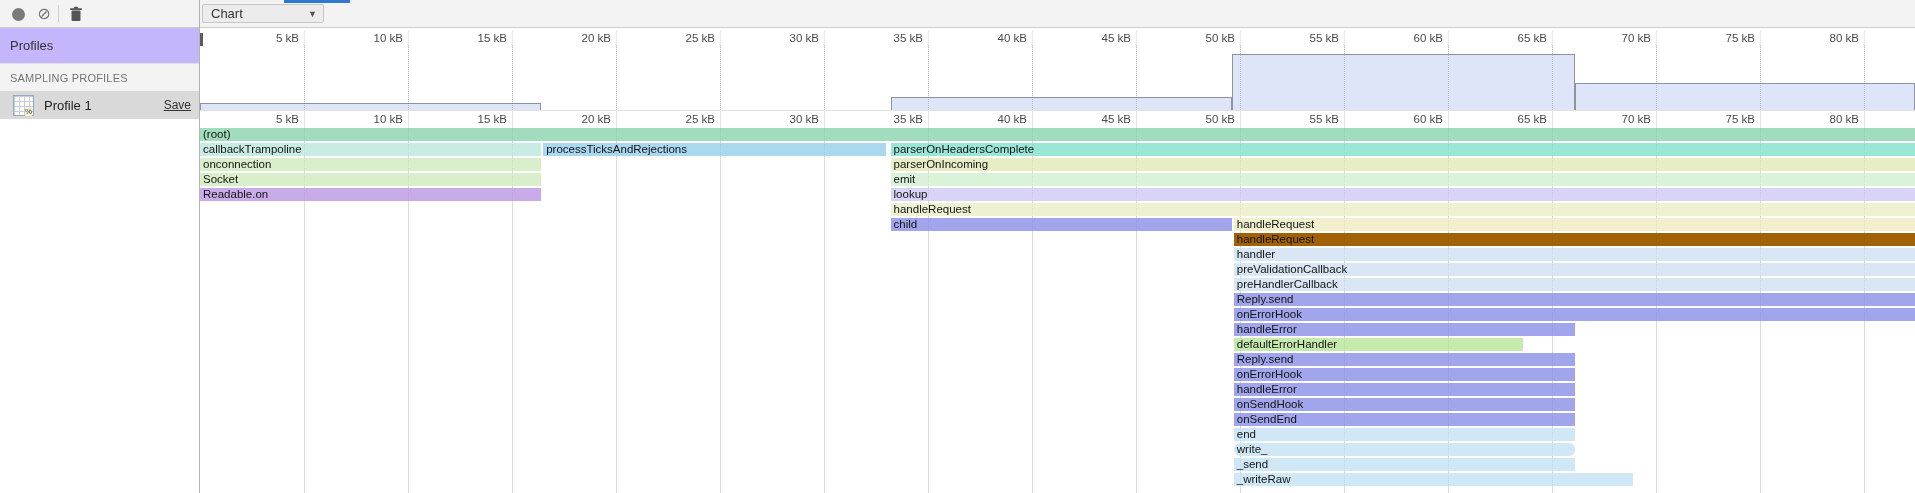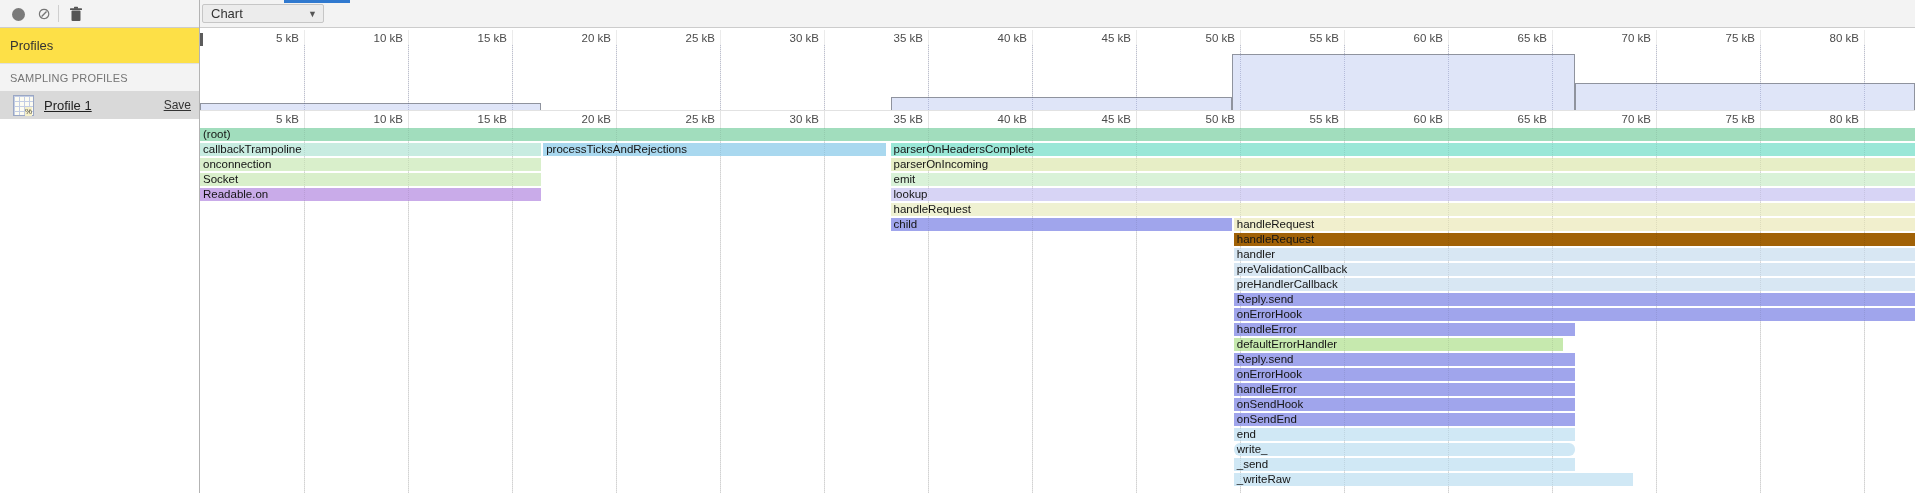--- a/index.html
+++ b/index.html
@@ -15,33 +15,33 @@
   .block-glyph{font-size:16px;color:#757575;line-height:1;}
   .tb-sep{position:absolute;left:58px;top:5px;width:1px;height:17px;background:#cfcfcf;}
   .trash-svg{display:block;}
   .view-select{position:absolute;left:202px;top:4px;width:122px;height:19px;background:#ececec;
                border:1px solid #c6c6c6;border-radius:2px;display:flex;align-items:center;
                font-size:13px;color:#333;cursor:pointer;box-sizing:border-box;}
   .view-select .lbl{padding-left:8px;flex:1;}
   .view-select .arrow{font-size:9px;color:#555;padding-right:6px;}
   
   .sidebar{position:absolute;left:0;top:28px;width:199px;height:465px;background:#ffffff;}
-  .sb-head{background:#fde047;height:35px;display:flex;align-items:center;
+  .sb-head{background:#c4b5fd;height:35px;display:flex;align-items:center;
            font-size:13px;color:#333;padding-left:10px;border-bottom:1px solid #e0e0e0;}
   .sb-section{background:#f3f3f3;height:27px;display:flex;align-items:center;font-size:11px;
               color:#757575;padding-left:10px;letter-spacing:.2px;}
   .sb-row{background:#d9d9d9;height:28px;display:flex;align-items:center;font-size:13px;
           color:#222;cursor:pointer;}
   .sb-icon{width:21px;height:21px;margin-left:13px;margin-right:10px;background:#fdfcf2;
            border:1px solid #9aa7c4;box-sizing:border-box;position:relative;
            background-image:linear-gradient(#c3cde4 1px,transparent 1px),
                             linear-gradient(90deg,#c3cde4 1px,transparent 1px);
            background-size:5px 5px;}
   .sb-icon .pct{position:absolute;right:1px;bottom:-1px;font-size:8px;color:#444;background:#f6f0c8;}
-  .sb-row .name{flex:1;text-decoration:underline;}
+  .sb-row .name{flex:1;}
   .sb-row .save{margin-right:8px;font-size:12px;color:#333;text-decoration:underline;cursor:pointer;}
   .v-divider{position:absolute;left:199px;top:0;width:1px;height:493px;background:#b3b3b3;}
   
   .gridline{position:absolute;width:1px;}
   .tick-label{position:absolute;width:58px;text-align:right;font-size:11.5px;color:#4b4b4b;}
   .dotline{position:absolute;width:0;border-left:1px dotted rgba(70,80,140,.28);}
   
   .ov-step{position:absolute;background:#dfe5f8;border:1px solid #8f939e;border-bottom:none;
            box-sizing:border-box;}
   .scroll-nub{position:absolute;left:200px;top:33px;width:3px;height:13px;background:#5c5c5c;}
@@ -110,21 +110,21 @@
       <div class="frame" style="left: 890.56px; top: 203px; width: 1025.44px; background: rgb(239, 241, 210); z-index: 1;"><span>handleRequest</span></div>
       <div class="frame dots" style="left: 890.56px; top: 218px; width: 341.12px; background: rgb(160, 165, 236); z-index: 1;"><span>child</span></div>
       <div class="frame" style="left: 1233.76px; top: 218px; width: 682.24px; background: rgb(241, 239, 205); z-index: 1;"><span>handleRequest</span></div>
       <div class="frame" style="left: 1233.76px; top: 233px; width: 682.24px; background: #a16207; z-index: 1;"><span>handleRequest</span></div>
       <div class="frame" style="left: 1233.76px; top: 248px; width: 682.24px; background: rgb(216, 231, 243); z-index: 1;"><span>handler</span></div>
       <div class="frame" style="left: 1233.76px; top: 263px; width: 682.24px; background: rgb(216, 231, 243); z-index: 1;"><span>preValidationCallback</span></div>
       <div class="frame" style="left: 1233.76px; top: 278px; width: 682.24px; background: rgb(216, 231, 243); z-index: 1;"><span>preHandlerCallback</span></div>
       <div class="frame" style="left: 1233.76px; top: 293px; width: 682.24px; background: rgb(160, 165, 236); z-index: 1;"><span>Reply.send</span></div>
       <div class="frame" style="left: 1233.76px; top: 308px; width: 682.24px; background: rgb(160, 165, 236); z-index: 1;"><span>onErrorHook</span></div>
       <div class="frame" style="left: 1233.76px; top: 323px; width: 341.12px; background: rgb(160, 165, 236); z-index: 1;"><span>handleError</span></div>
-      <div class="frame" style="left: 1233.76px; top: 338px; width: 329px; background: rgb(198, 233, 174); z-index: 1;"><span>defaultErrorHandler</span></div>
+      <div class="frame" style="left: 1233.76px; top: 338px; width: 289px; background: rgb(198, 233, 174); z-index: 1;"><span>defaultErrorHandler</span></div>
       <div class="frame" style="left: 1233.76px; top: 353px; width: 341.12px; background: rgb(160, 165, 236); z-index: 1;"><span>Reply.send</span></div>
       <div class="frame" style="left: 1233.76px; top: 368px; width: 341.12px; background: rgb(160, 165, 236); z-index: 1;"><span>onErrorHook</span></div>
       <div class="frame" style="left: 1233.76px; top: 383px; width: 341.12px; background: rgb(160, 165, 236); z-index: 1;"><span>handleError</span></div>
       <div class="frame" style="left: 1233.76px; top: 398px; width: 341.12px; background: rgb(160, 165, 236); z-index: 1;"><span>onSendHook</span></div>
       <div class="frame" style="left: 1233.76px; top: 413px; width: 341.12px; background: rgb(160, 165, 236); z-index: 1;"><span>onSendEnd</span></div>
       <div class="frame" style="left: 1233.76px; top: 428px; width: 341.12px; background: rgb(208, 232, 245); z-index: 1;"><span>end</span></div>
       <div class="frame" style="left: 1233.76px; top: 443px; width: 341.12px; background: rgb(208, 232, 245); z-index: 1; border-radius: 6px;"><span>write_</span></div>
       <div class="frame" style="left: 1233.76px; top: 458px; width: 341.12px; background: rgb(208, 232, 245); z-index: 1;"><span>_send</span></div>
       <div class="frame" style="left: 1233.76px; top: 473px; width: 399px; background: rgb(208, 232, 245); z-index: 1;"><span>_writeRaw</span></div>
     </div>

